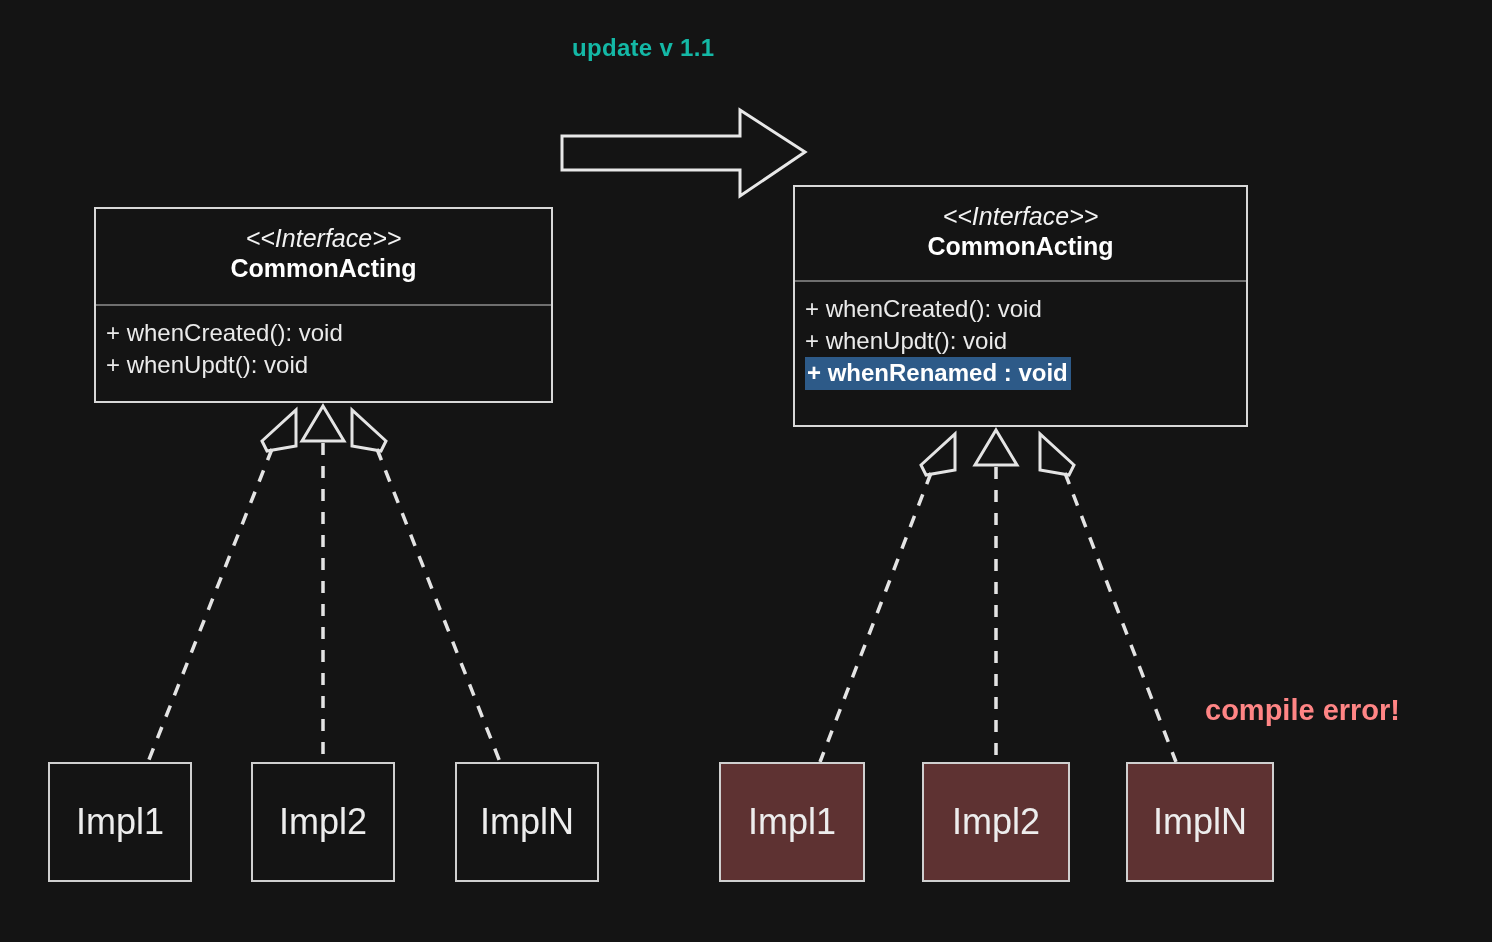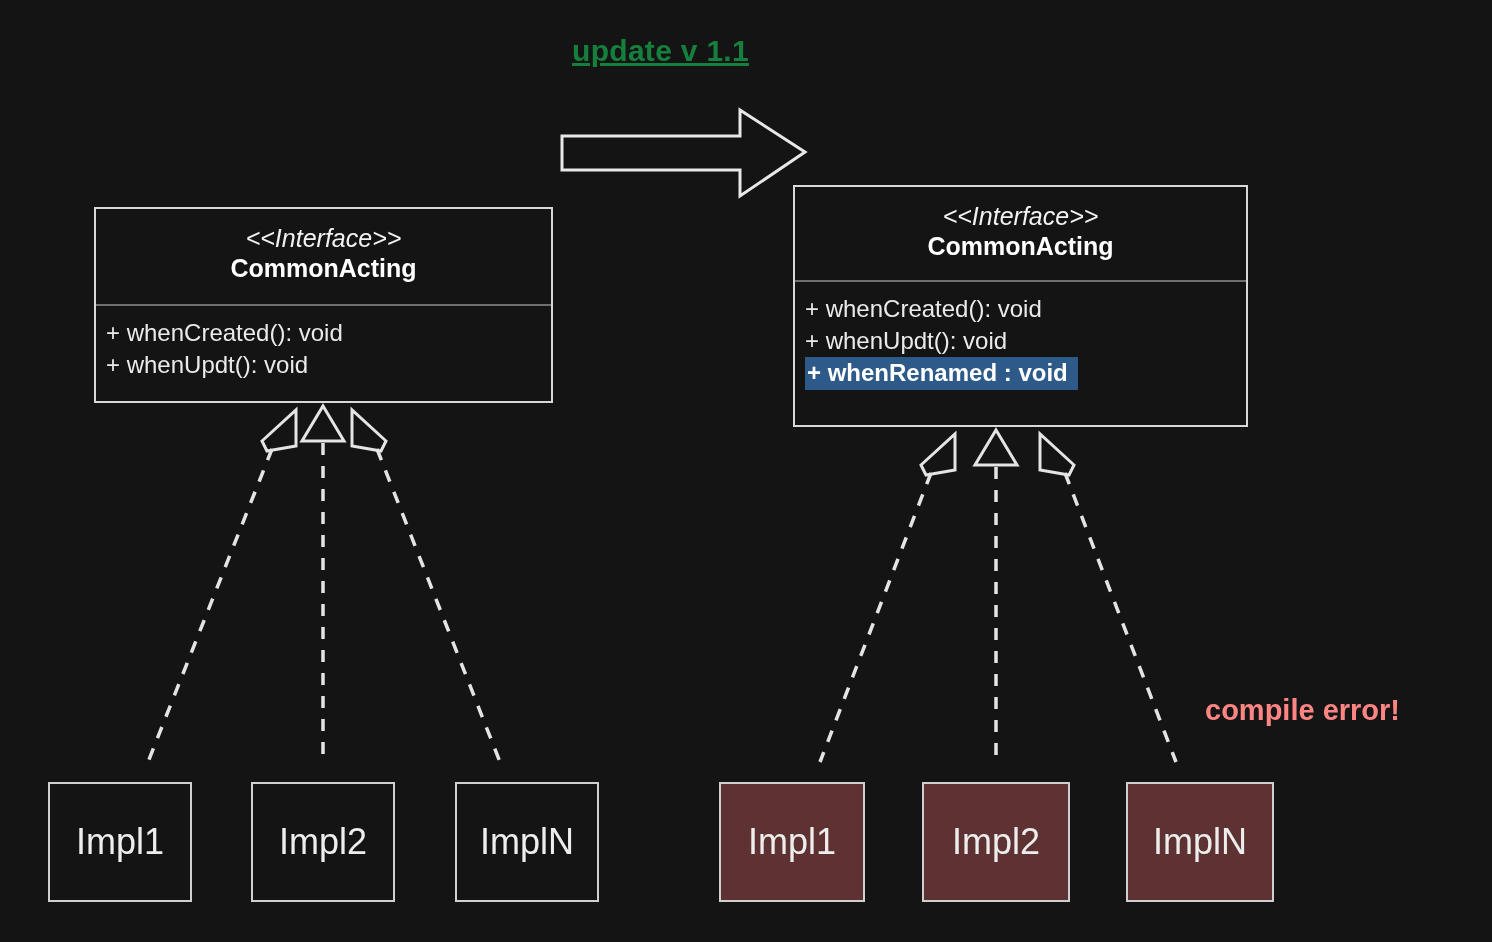--- a/index.html
+++ b/index.html
@@ -24,26 +24,25 @@
     width: 1492px;
     height: 942px;
     pointer-events: none;
   }
   .abs { position: absolute; }
 
   
   #update-title {
     left: 572px;
     top: 34px;
-    font-size: 30px;
-    font-weight: bold;
-    color: #15803d;
+    font-size: 24px;
+    font-weight: bold;
+    color: #14b8a6;
     letter-spacing: 0.3px;
     white-space: nowrap;
-    text-decoration: underline;
   }
 
   
   #compile-error {
     left: 1205px;
     top: 694px;
     font-size: 29px;
     font-weight: bold;
     color: #ff8585;
     white-space: nowrap;
@@ -84,31 +83,30 @@
     font-size: 24px;
     line-height: 1.33;
     color: #eaeaea;
     white-space: nowrap;
   }
   .member.highlight {
     display: inline-block;
     background: #2d5a88;
     color: #ffffff;
     font-weight: bold;
-    padding: 0 10px 1px 2px;
+    padding: 0 3px 1px 2px;
   }
 
   
   .impl-box {
     box-sizing: border-box;
     border: 2px solid #d0d0d0;
     display: flex;
     align-items: center;
     justify-content: center;
-    margin-top: 20px;
   }
   .impl-box.plain { background: #141414; }
   .impl-box.error { background: #5e3232; }
   .impl-label {
     font-size: 36px;
     color: #ededed;
     line-height: 1;
     white-space: nowrap;
   }
 </style>

